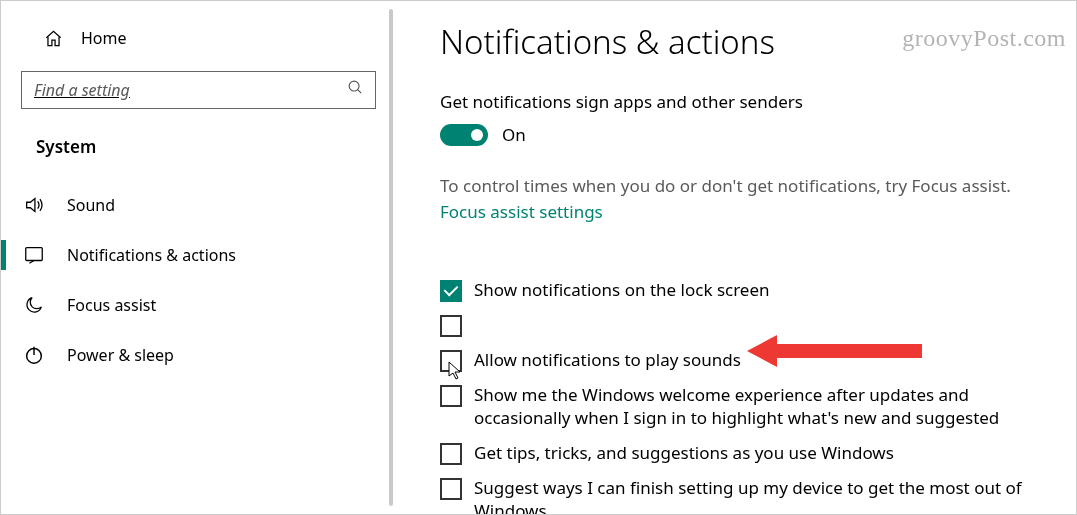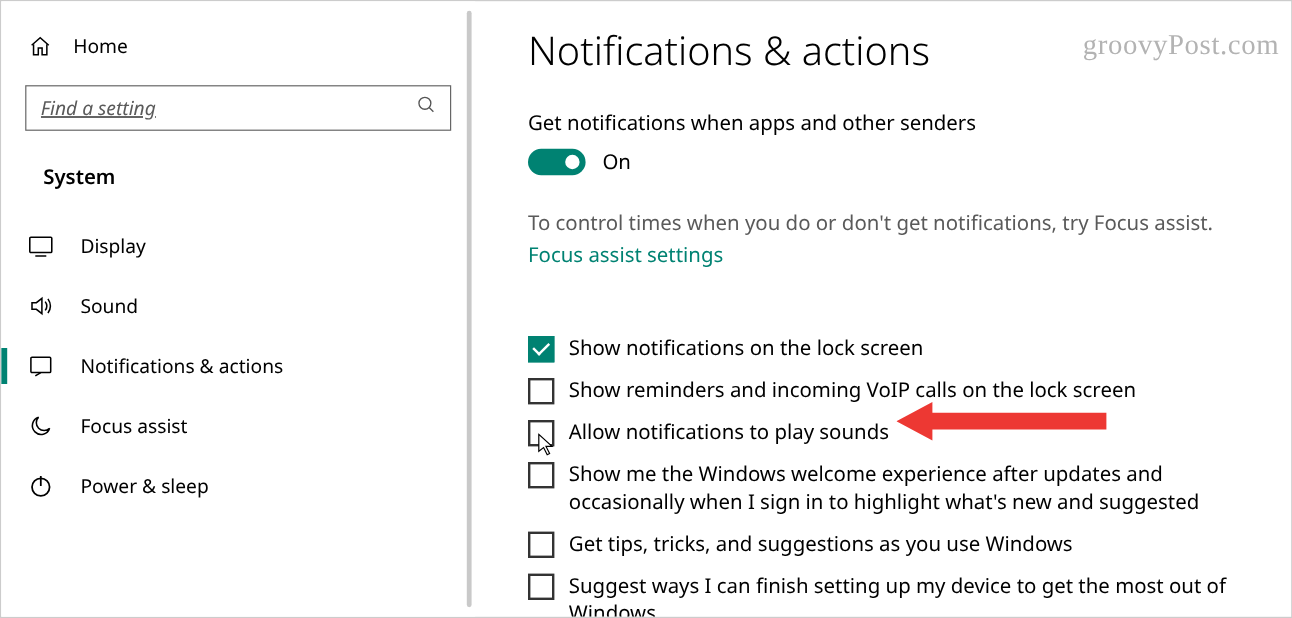--- a/index.html
+++ b/index.html
@@ -18,20 +18,21 @@
   padding: 20px 0 0 0;
   background: #fff;
   position: relative;
 }
 .home-row {
   display: flex;
   align-items: center;
   gap: 18px;
   padding: 6px 22px 16px 22px;
   cursor: pointer;
+  margin-left: 20px;
 }
 .home-row .icon { width: 20px; height: 20px; display: flex; align-items:center; justify-content:center; }
 .home-row .label { font-size: 16px; color: #000; }
 .search-box {
   margin: 6px 20px 18px 20px;
   position: relative;
 }
 .search-box input {
   width: 100%;
   height: 38px;
@@ -178,29 +179,20 @@
         </svg>
       </span>
     </div>
 
     <div class="section-title">System</div>
 
     <div class="nav-items">
       <div class="nav-item">
         <span class="icon">
           <svg width="22" height="22" viewBox="0 0 24 24" fill="none" stroke="#000" stroke-width="1.4">
-            <rect x="2" y="4" width="20" height="14" rx="1"></rect>
-              <line x1="7" y1="21" x2="17" y2="21"></line>
-          </svg>
-        </span>
-        <span>Display</span>
-      </div>
-      <div class="nav-item">
-        <span class="icon">
-          <svg width="22" height="22" viewBox="0 0 24 24" fill="none" stroke="#000" stroke-width="1.4">
             <path d="M4 9 H8 L13 5 V19 L8 15 H4 Z"></path>
               <path d="M16 8 Q19 12 16 16"></path>
               <path d="M18.5 5.5 Q23 12 18.5 18.5"></path>
           </svg>
         </span>
         <span>Sound</span>
       </div>
       <div class="nav-item active">
         <span class="icon">
           <svg width="22" height="22" viewBox="0 0 24 24" fill="none" stroke="#000" stroke-width="1.4">
@@ -230,39 +222,38 @@
     </div>
   </div>
 
   <div class="scrollbar"></div>
 
   <div class="content">
     <div class="watermark">groovyPost.com</div>
 
     <h1>Notifications &amp; actions</h1>
 
-    <div class="sub-label">Get notifications when apps and other senders</div>
+    <div class="sub-label">Get notifications sign apps and other senders</div>
     <div class="toggle-row">
       <div class="toggle">
           <div class="knob"></div>
         </div>
       <span class="state">On</span>
     </div>
 
     <div class="hint">To control times when you do or don't get notifications, try Focus assist.</div>
     <a class="link">Focus assist settings</a>
 
     <div class="checkbox-list">
       <div class="cb-row">
         <div class="cb-box checked"></div>
         <div class="cb-label">Show notifications on the lock screen</div>
       </div>
       <div class="cb-row">
         <div class="cb-box"></div>
-        <div class="cb-label">Show reminders and incoming VoIP calls on the lock screen</div>
       </div>
       <div class="cb-row">
         <div class="cb-box"></div>
         <div class="cb-label">Allow notifications to play sounds</div>
       </div>
       <div class="cb-row">
         <div class="cb-box"></div>
         <div class="cb-label">Show me the Windows welcome experience after updates and occasionally when I sign in to highlight what's new and suggested</div>
       </div>
       <div class="cb-row">

